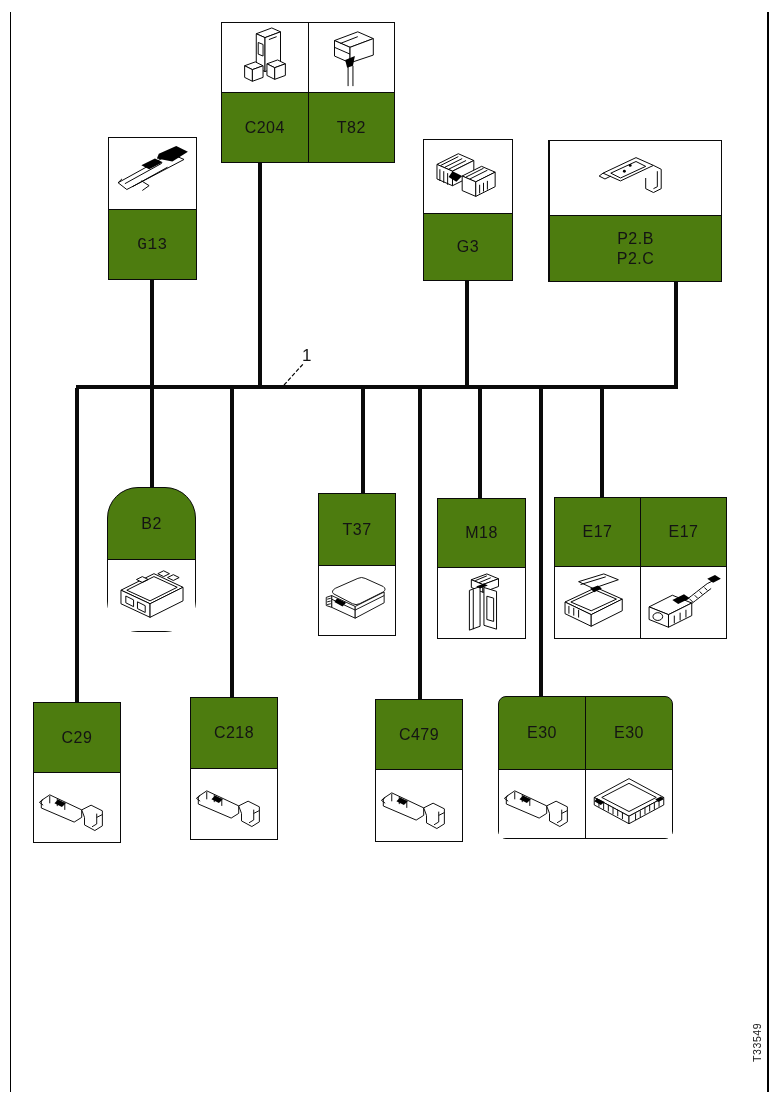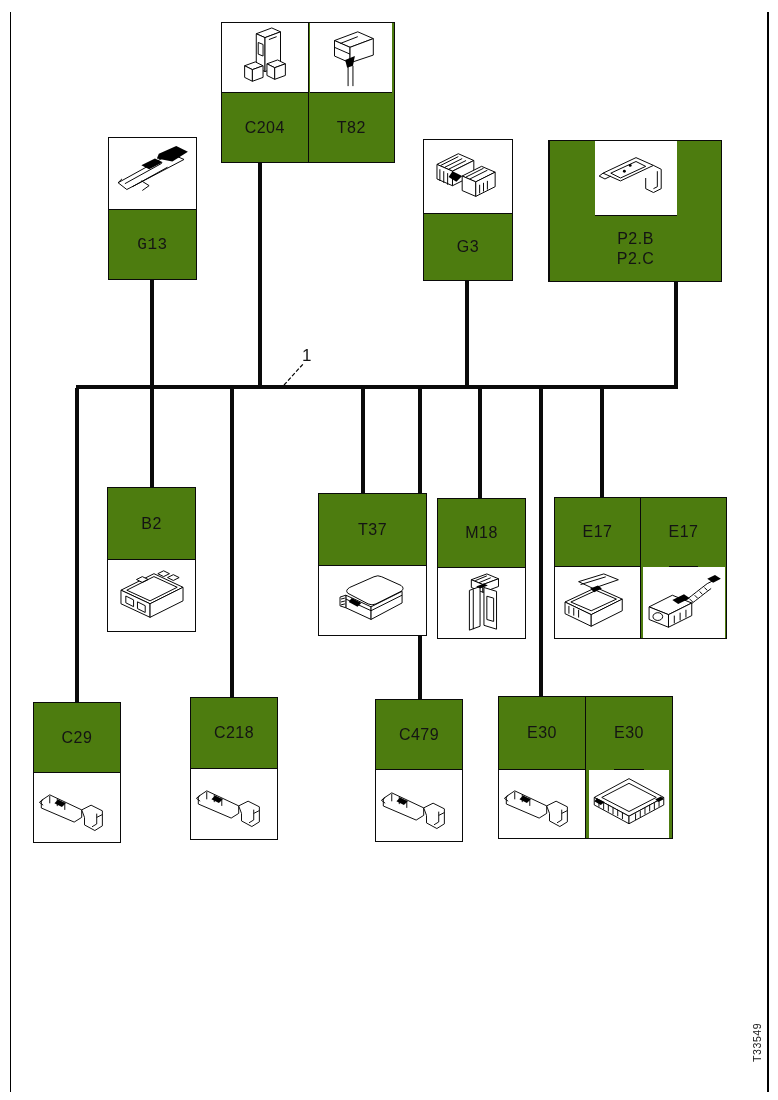--- a/index.html
+++ b/index.html
@@ -3,21 +3,21 @@
 <meta charset="utf-8">
 <style>
   html,body{margin:0;padding:0;background:#fff;}
   .stage{position:relative;width:778px;height:1100px;background:#ffffff;
          font-family:"Liberation Sans",sans-serif;color:#000;overflow:hidden;}
   .pageline{position:absolute;background:#000;}
   .box{position:absolute;border:1.6px solid #0a0a0a;background:#4d7c0f;box-sizing:border-box;
        display:flex;flex-direction:column;}
   .box.cols{flex-direction:row;}
   .col{flex:1;display:flex;flex-direction:column;min-width:0;}
-  .col.sep{border-left:1.6px solid #0a0a0a;align-items:center;}
+  .col.sep{border-left:1.6px solid #0a0a0a;}
   .cell{box-sizing:border-box;}
   .div-b{border-bottom:1.6px solid #0a0a0a;}
   .img-cell{display:flex;align-items:center;justify-content:center;overflow:hidden;background:#fff;}
   .label-cell{display:flex;align-items:center;justify-content:center;
               font-size:16px;letter-spacing:.5px;color:#141414;}
   .label-cell.two-line{flex-direction:column;line-height:1.25;}
   .wire{position:absolute;background:#0a0a0a;}
   .callout-num{position:absolute;font-size:17px;color:#141414;}
   .leader{position:absolute;}
   .vtext{position:absolute;font-size:10.5px;letter-spacing:.6px;color:#141414;
@@ -299,30 +299,30 @@
             <use href="#sym-mounting-bracket"></use>
           </svg>
       </div>
       <div class="cell label-cell two-line" style="flex:1;">
         <span>P2.B</span>
         <span>P2.C</span>
       </div>
     </div>
   </div>
 
-  <div class="box" style="left:107px;top:487px;width:89px;height:145px;">
+  <div class="box" style="left:107px;top:487px;width:89px;height:145px;border-radius:31px;">
     <div class="cell label-cell div-b" style="height:72px;">B2</div>
     <div class="cell img-cell" style="flex:1;">
       <svg class="art" width="82" height="64" viewBox="0 0 84 66">
           <use href="#sym-module-box"></use>
         </svg>
     </div>
   </div>
 
-  <div class="box" style="left:318px;top:493px;width:109px;height:143px;">
+  <div class="box" style="left:318px;top:493px;width:78px;height:143px;">
     <div class="cell label-cell div-b" style="height:72px;">T37</div>
     <div class="cell img-cell" style="flex:1;">
       <svg class="art" width="82" height="64" viewBox="0 0 84 66">
           <use href="#sym-rounded-box"></use>
         </svg>
     </div>
   </div>
 
   <div class="box" style="left:437px;top:498px;width:89px;height:141px;">
     <div class="cell label-cell div-b" style="height:69px;">M18</div>
@@ -372,21 +372,21 @@
 
   <div class="box" style="left:375px;top:699px;width:88px;height:143px;">
     <div class="cell label-cell div-b" style="height:70px;">C479</div>
     <div class="cell img-cell" style="flex:1;">
       <svg class="art" width="80" height="62" viewBox="0 0 84 66">
           <use href="#sym-terminal-pin"></use>
         </svg>
     </div>
   </div>
 
-  <div class="box cols" style="left:498px;top:696px;width:175px;height:143px;">
+  <div class="box cols" style="left:498px;top:696px;width:175px;height:143px;border-radius:8px;">
     <div class="col">
       <div class="cell label-cell div-b" style="height:73px;">E30</div>
       <div class="cell img-cell" style="flex:1;">
         <svg class="art" width="80" height="62" viewBox="0 0 84 66">
             <use href="#sym-terminal-pin"></use>
           </svg>
       </div>
     </div>
     <div class="col sep">
       <div class="cell label-cell div-b" style="height:73px;">E30</div>

